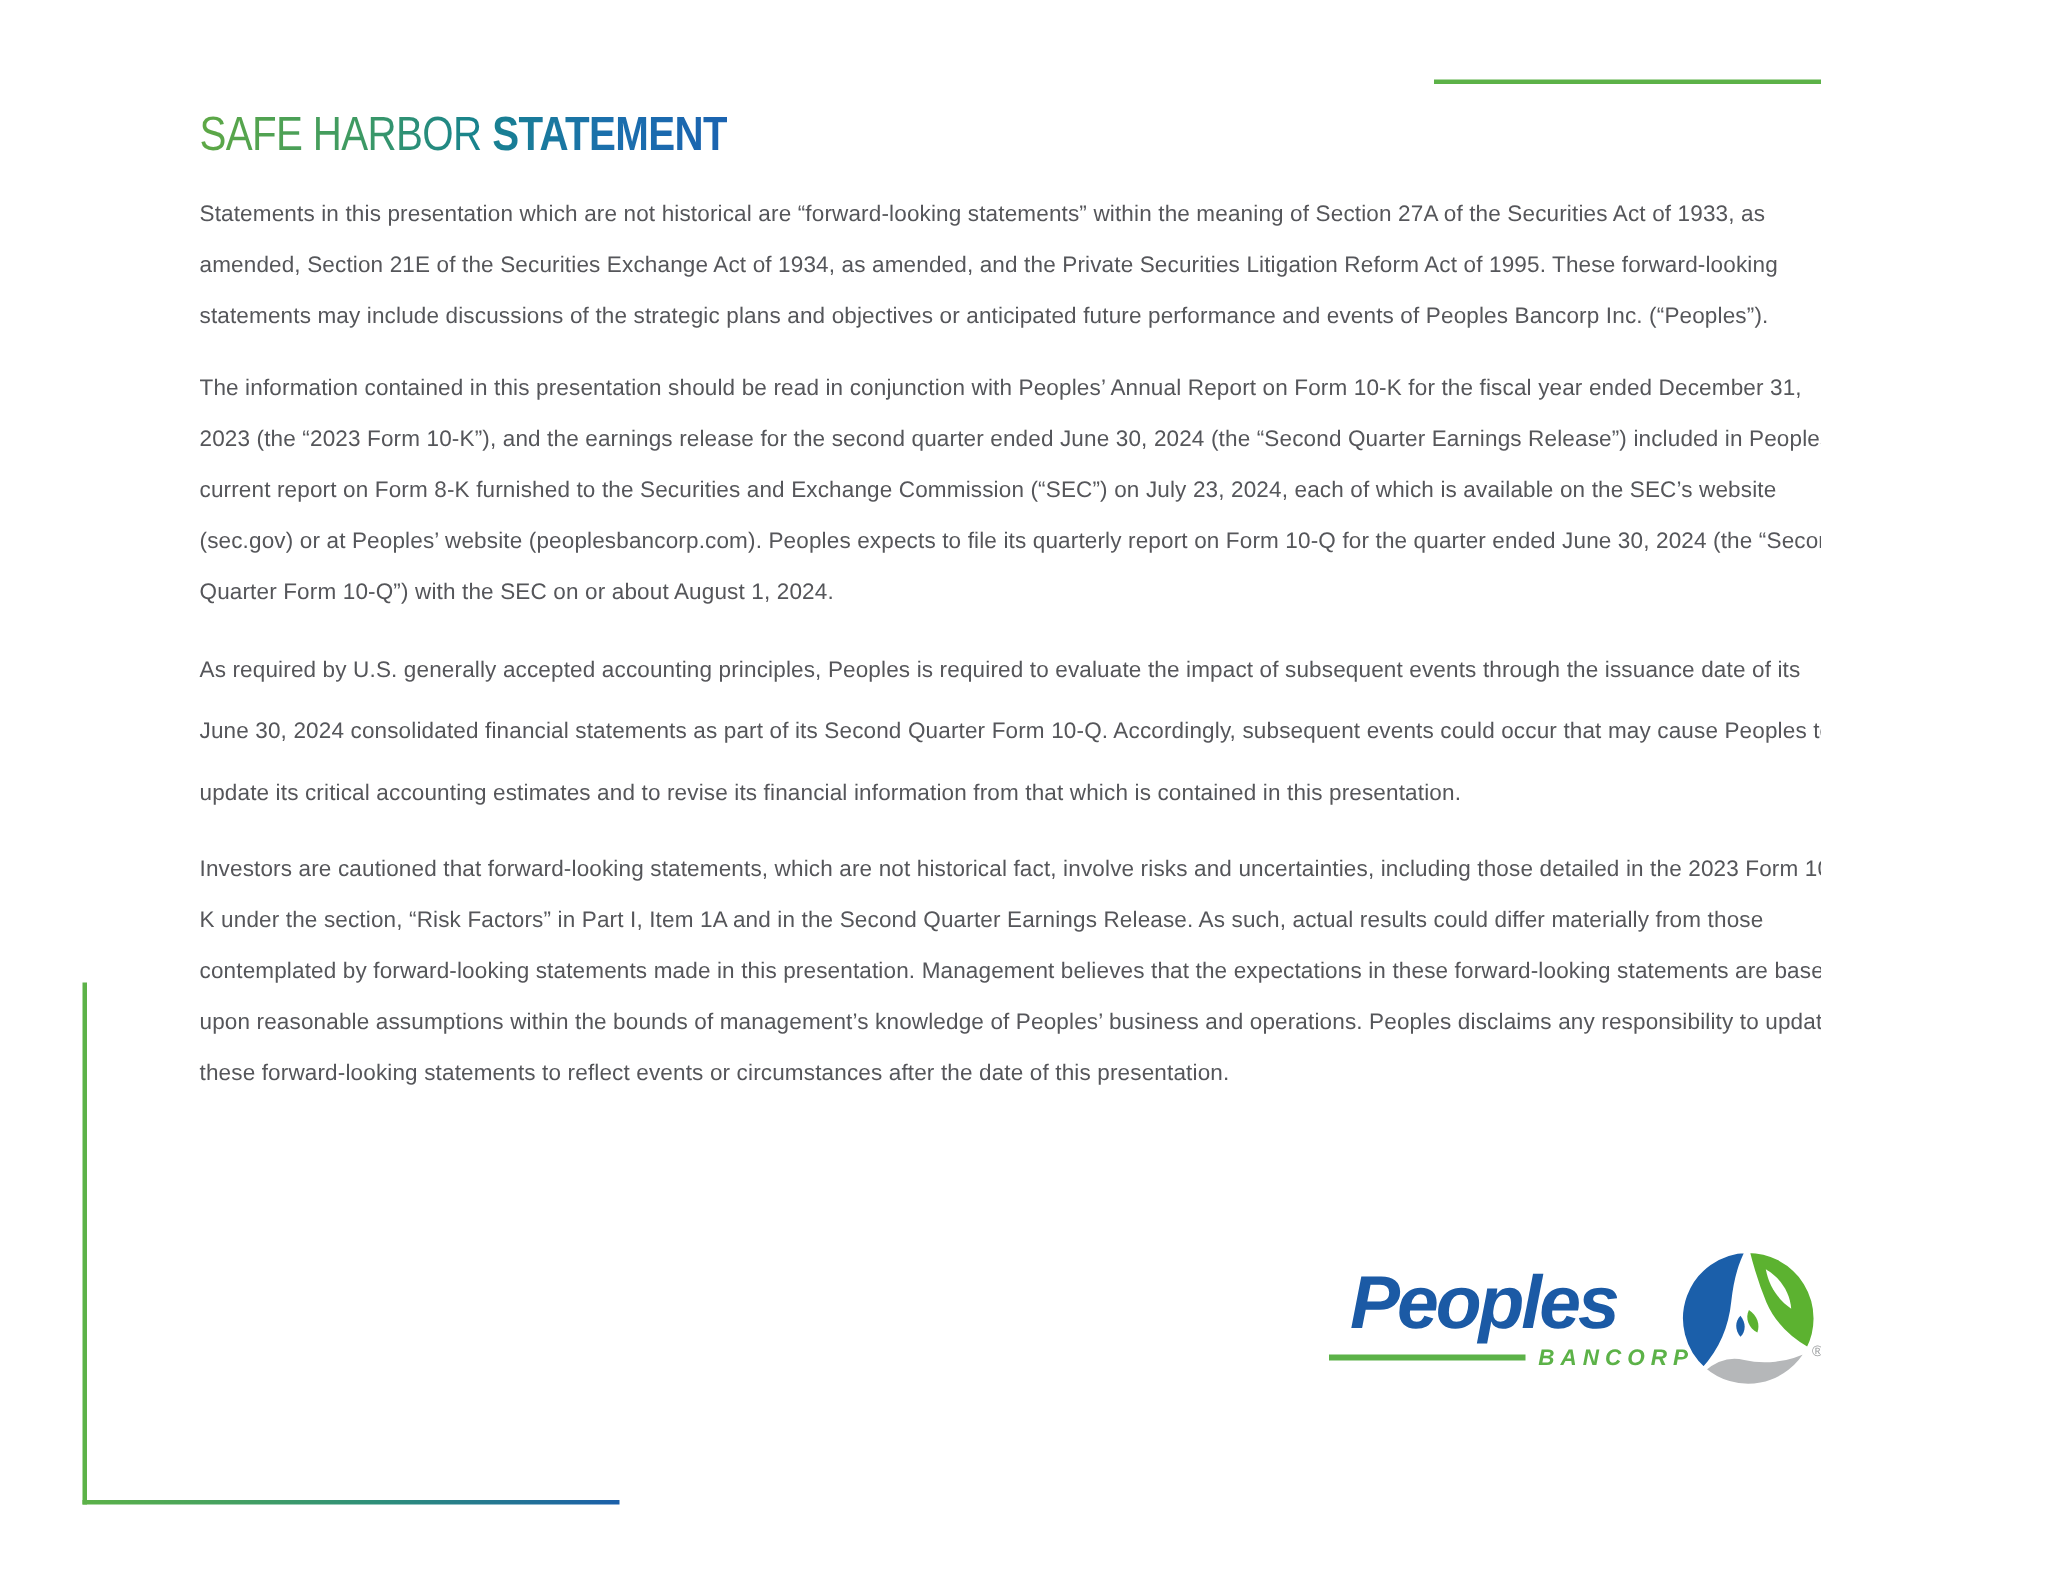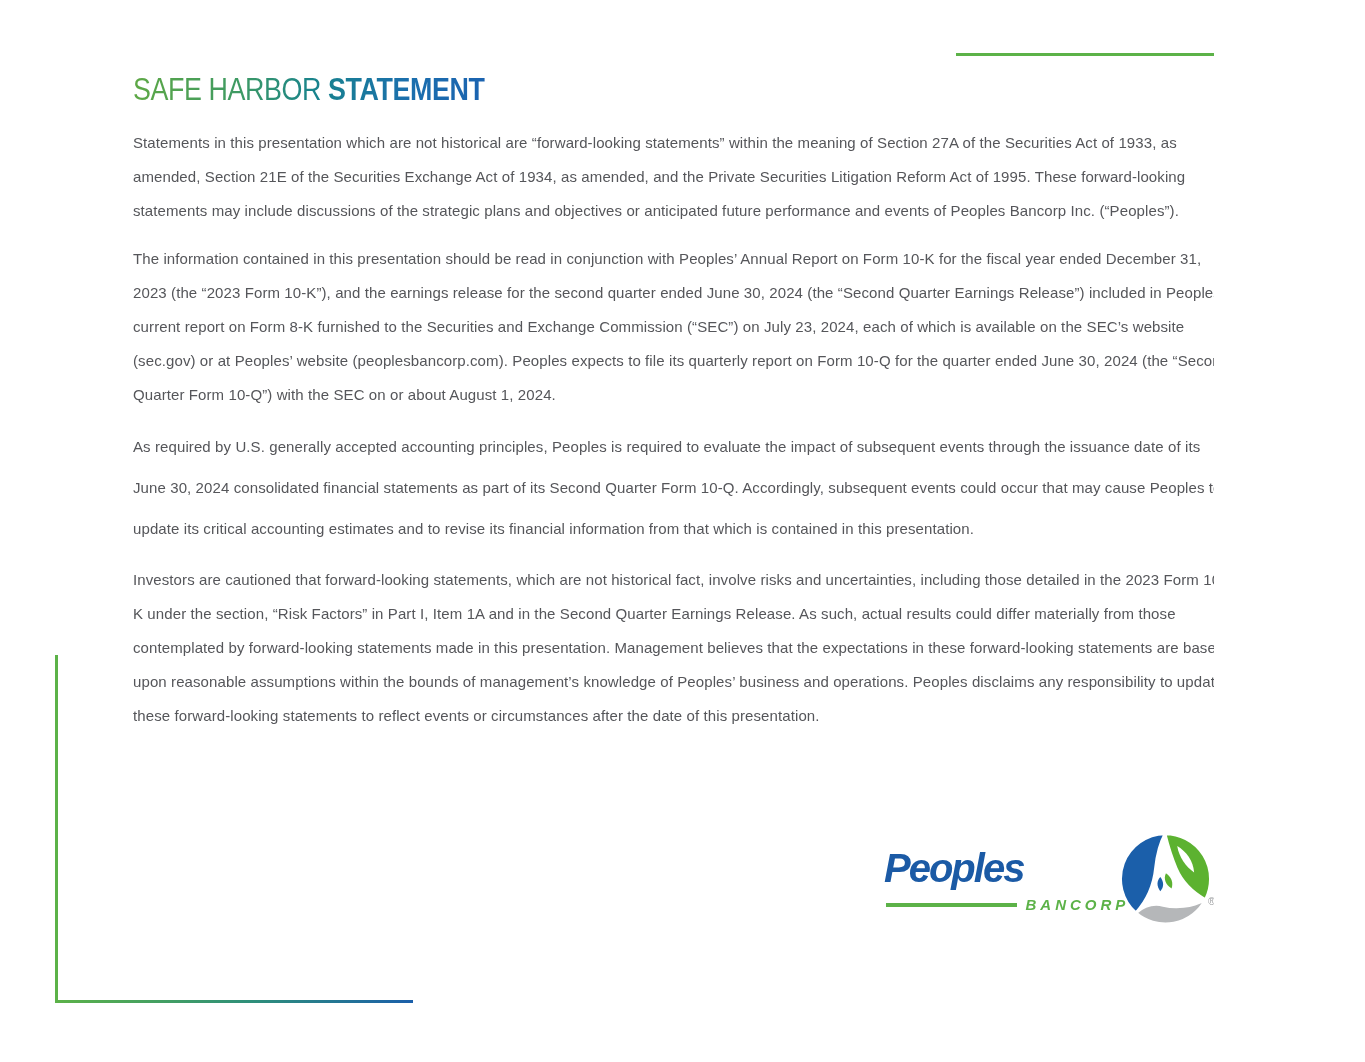--- a/index.html
+++ b/index.html
@@ -46,22 +46,22 @@
     font-size:15px;
     line-height:34px;
     color:#55565a;
     letter-spacing:0.1px;
   }
   .body-copy p.tight { line-height:41px; }
 
   
   .logo { position:absolute; left:884px; top:838px; width:345px; height:95px; }
   .logo-wordmark {
-    position:absolute; left:0; top:0;
-    font-size:40px; line-height:60px;
+    position:absolute; left:16px; top:0;
+    font-size:50px; line-height:60px;
     font-weight:700; font-style:italic;
     letter-spacing:-2px;
     color:#1b5aa5;
   }
   .logo-sub {
     position:absolute; left:2px; top:58px; width:250px;
     display:flex; align-items:center; gap:9px;
   }
   .logo-rule { flex:1; height:4px; background:#5cb248; }
   .logo-bancorp {

